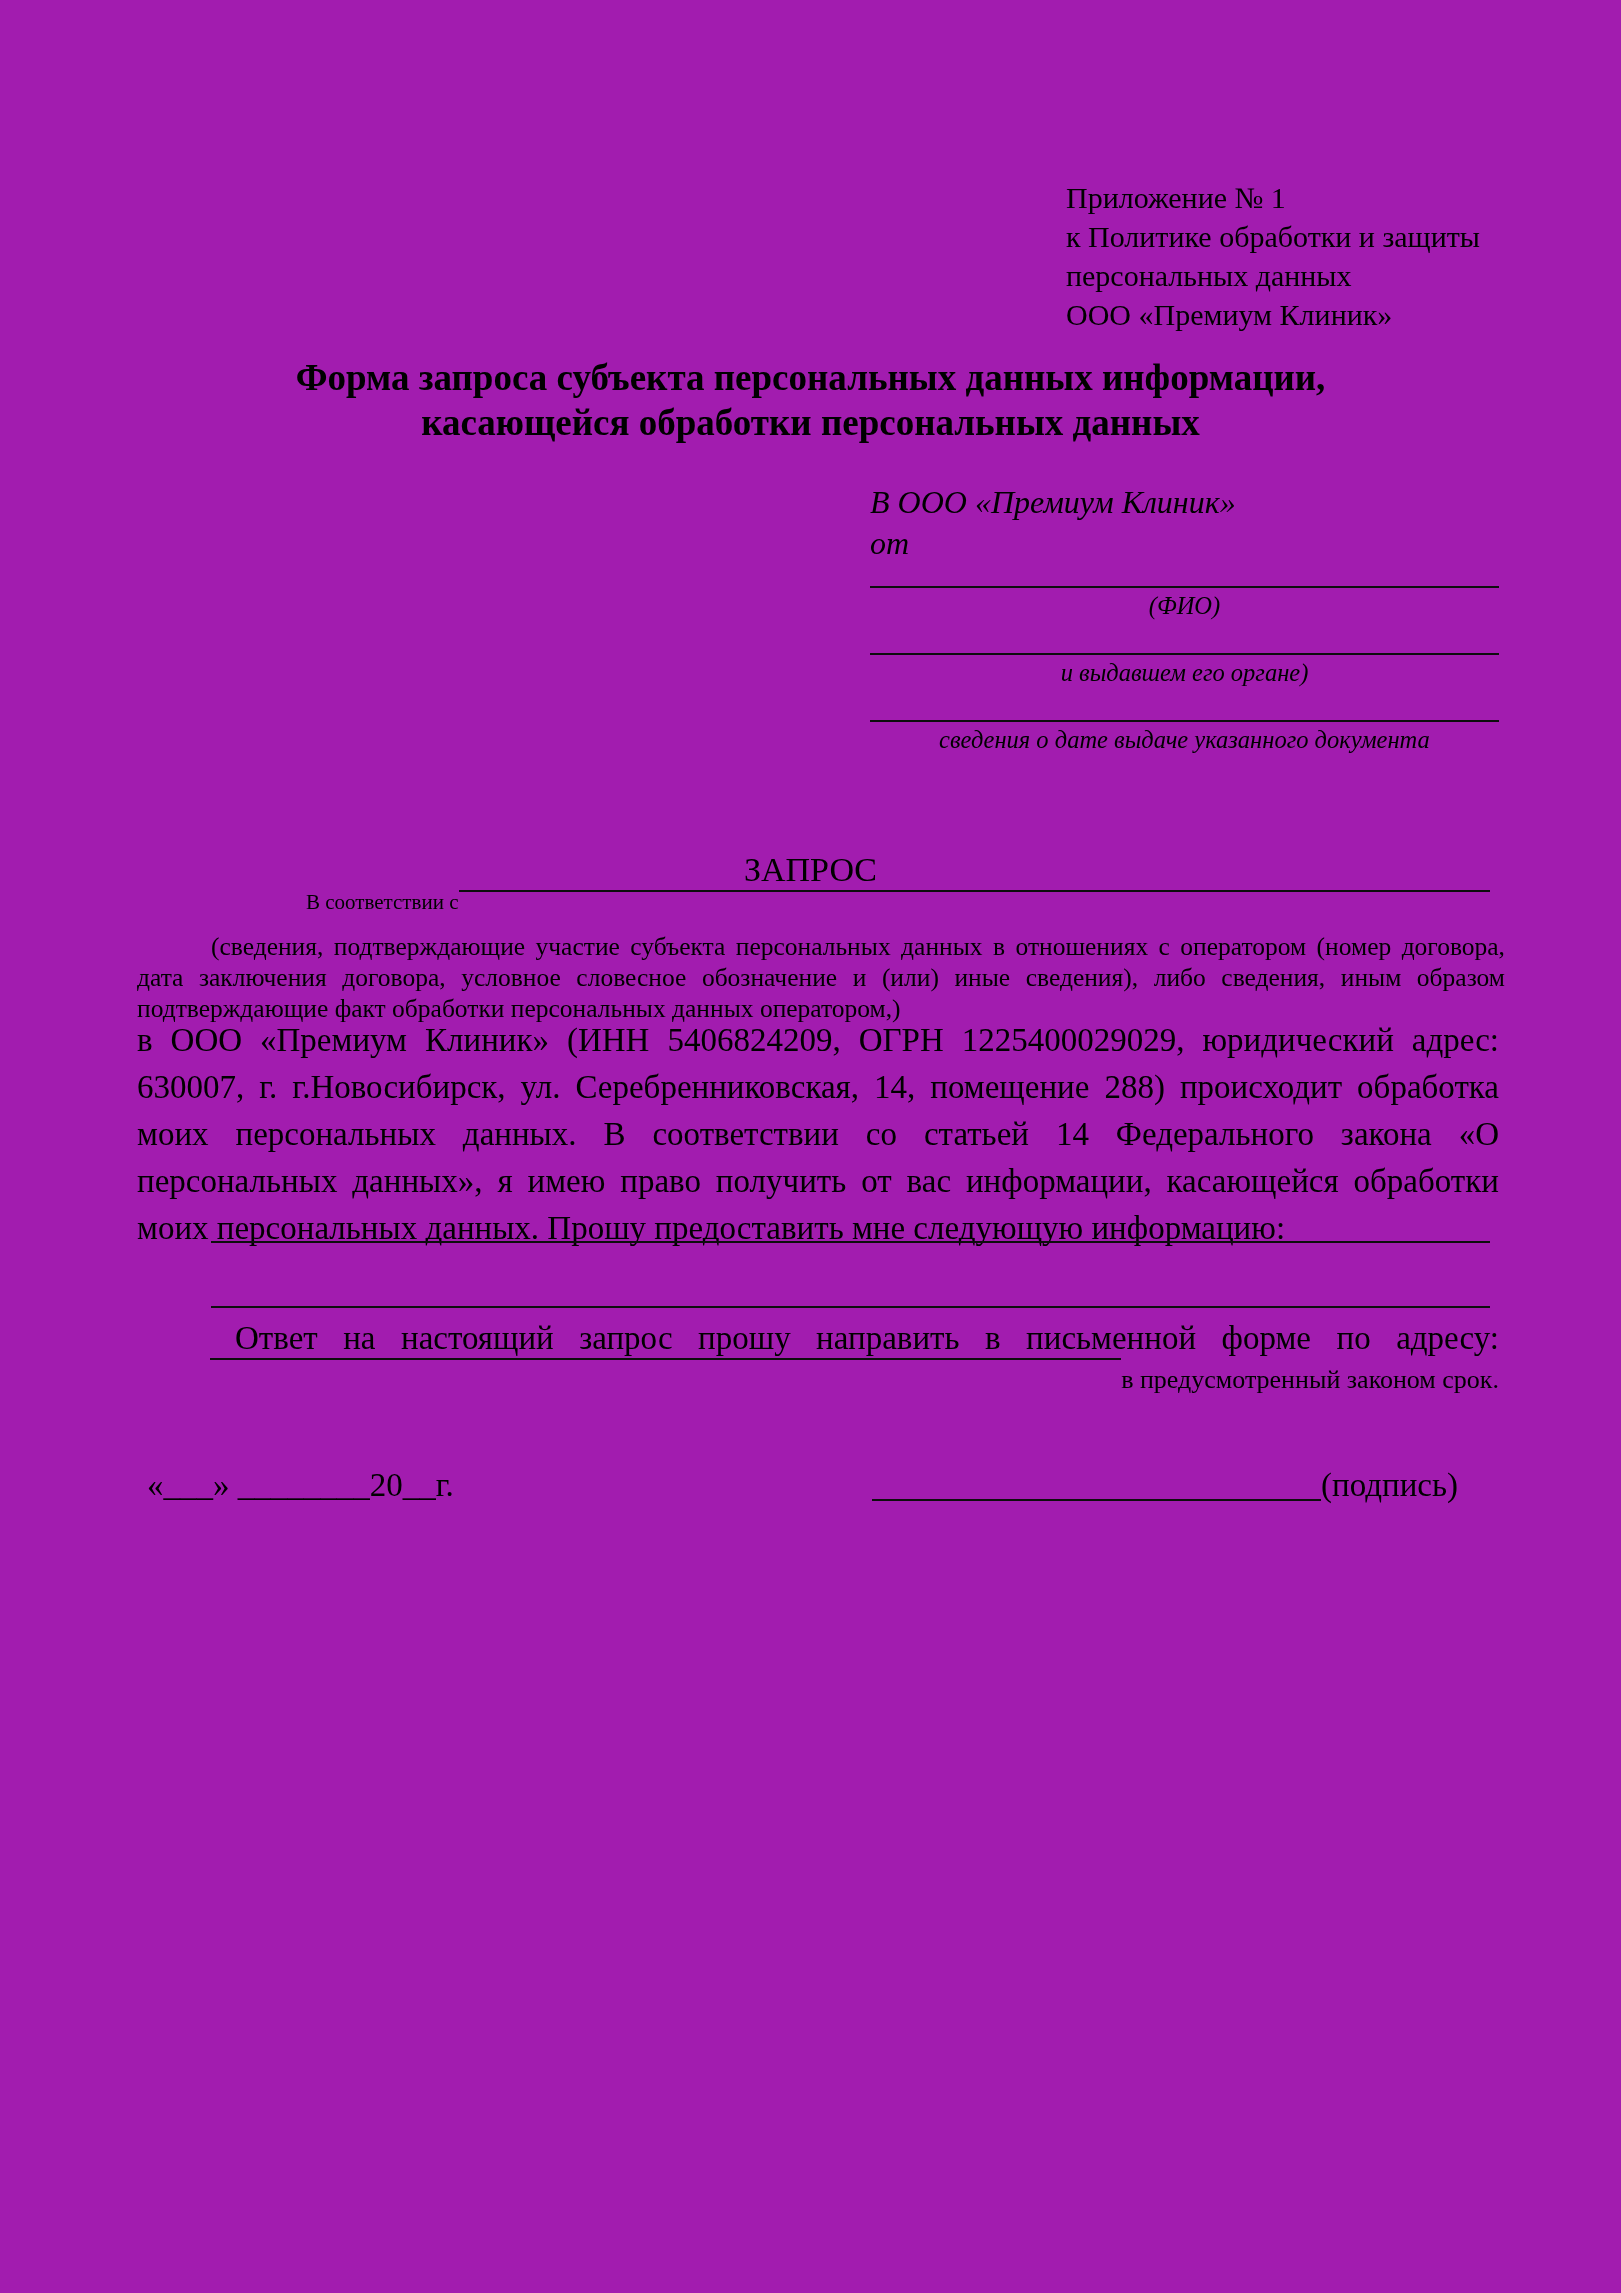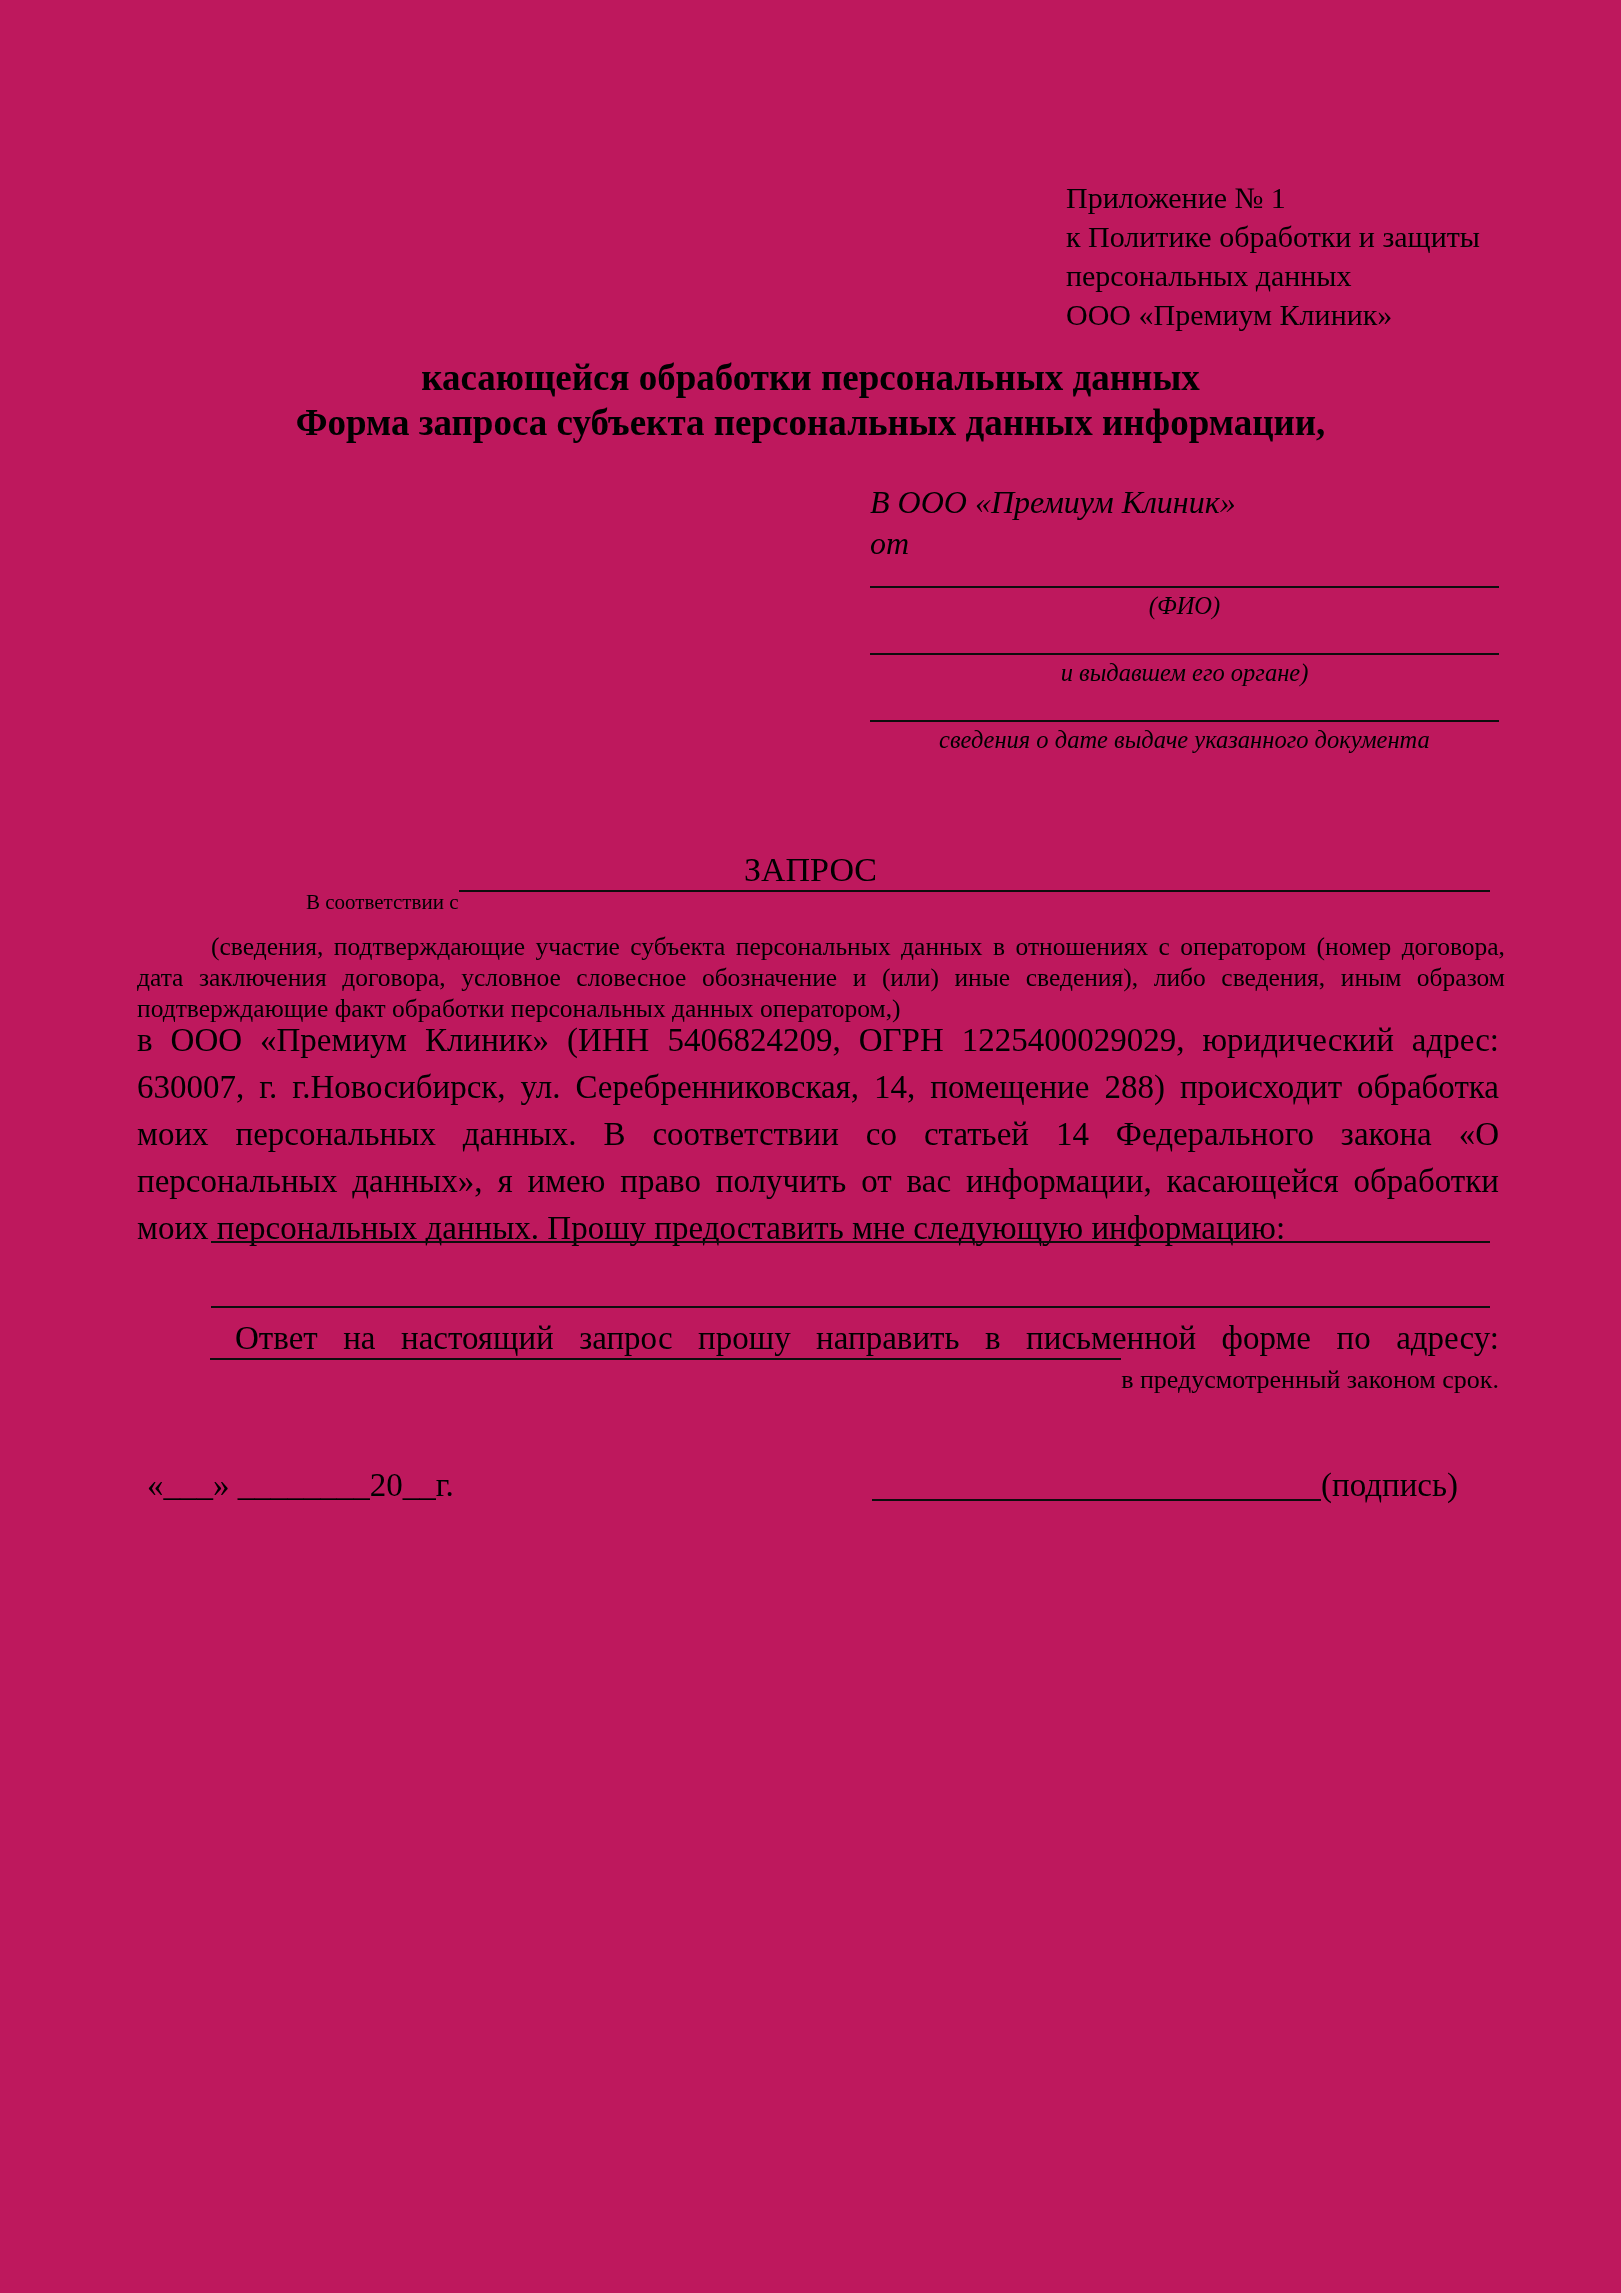--- a/index.html
+++ b/index.html
@@ -1,20 +1,20 @@
 <!DOCTYPE html>
 <html lang="ru"><head>
 <meta charset="utf-8">
 <style>
   html,body{margin:0;padding:0;background:#e8e8e8;}
   .page{
     position:relative;
     width:1621px;height:2294px;
     margin:0 auto;
-    background:#be185d;
+    background:#a21caf;
     color:#000000;
     font-family:"Liberation Serif","DejaVu Serif",serif;
     overflow:hidden;
   }
   
   .hdr{
     position:absolute;left:1066px;top:178px;
     font-size:30px;line-height:39px;
   }
   
@@ -90,22 +90,22 @@
 <div class="page">
 
   <div class="hdr">
     <div>Приложение № 1</div>
     <div>к Политике обработки и защиты</div>
     <div>персональных данных</div>
     <div>ООО «Премиум Клиник»</div>
   </div>
 
   <div class="title">
+    <div>Форма запроса субъекта персональных данных информации,</div>
     <div>касающейся обработки персональных данных</div>
-    <div>Форма запроса субъекта персональных данных информации,</div>
   </div>
 
   <div class="addr">
     <div>В ООО «Премиум Клиник»</div>
     <div>от</div>
 
     <div class="field first">
       <div class="wline"></div>
       <div class="cap">(ФИО)</div>
     </div>

